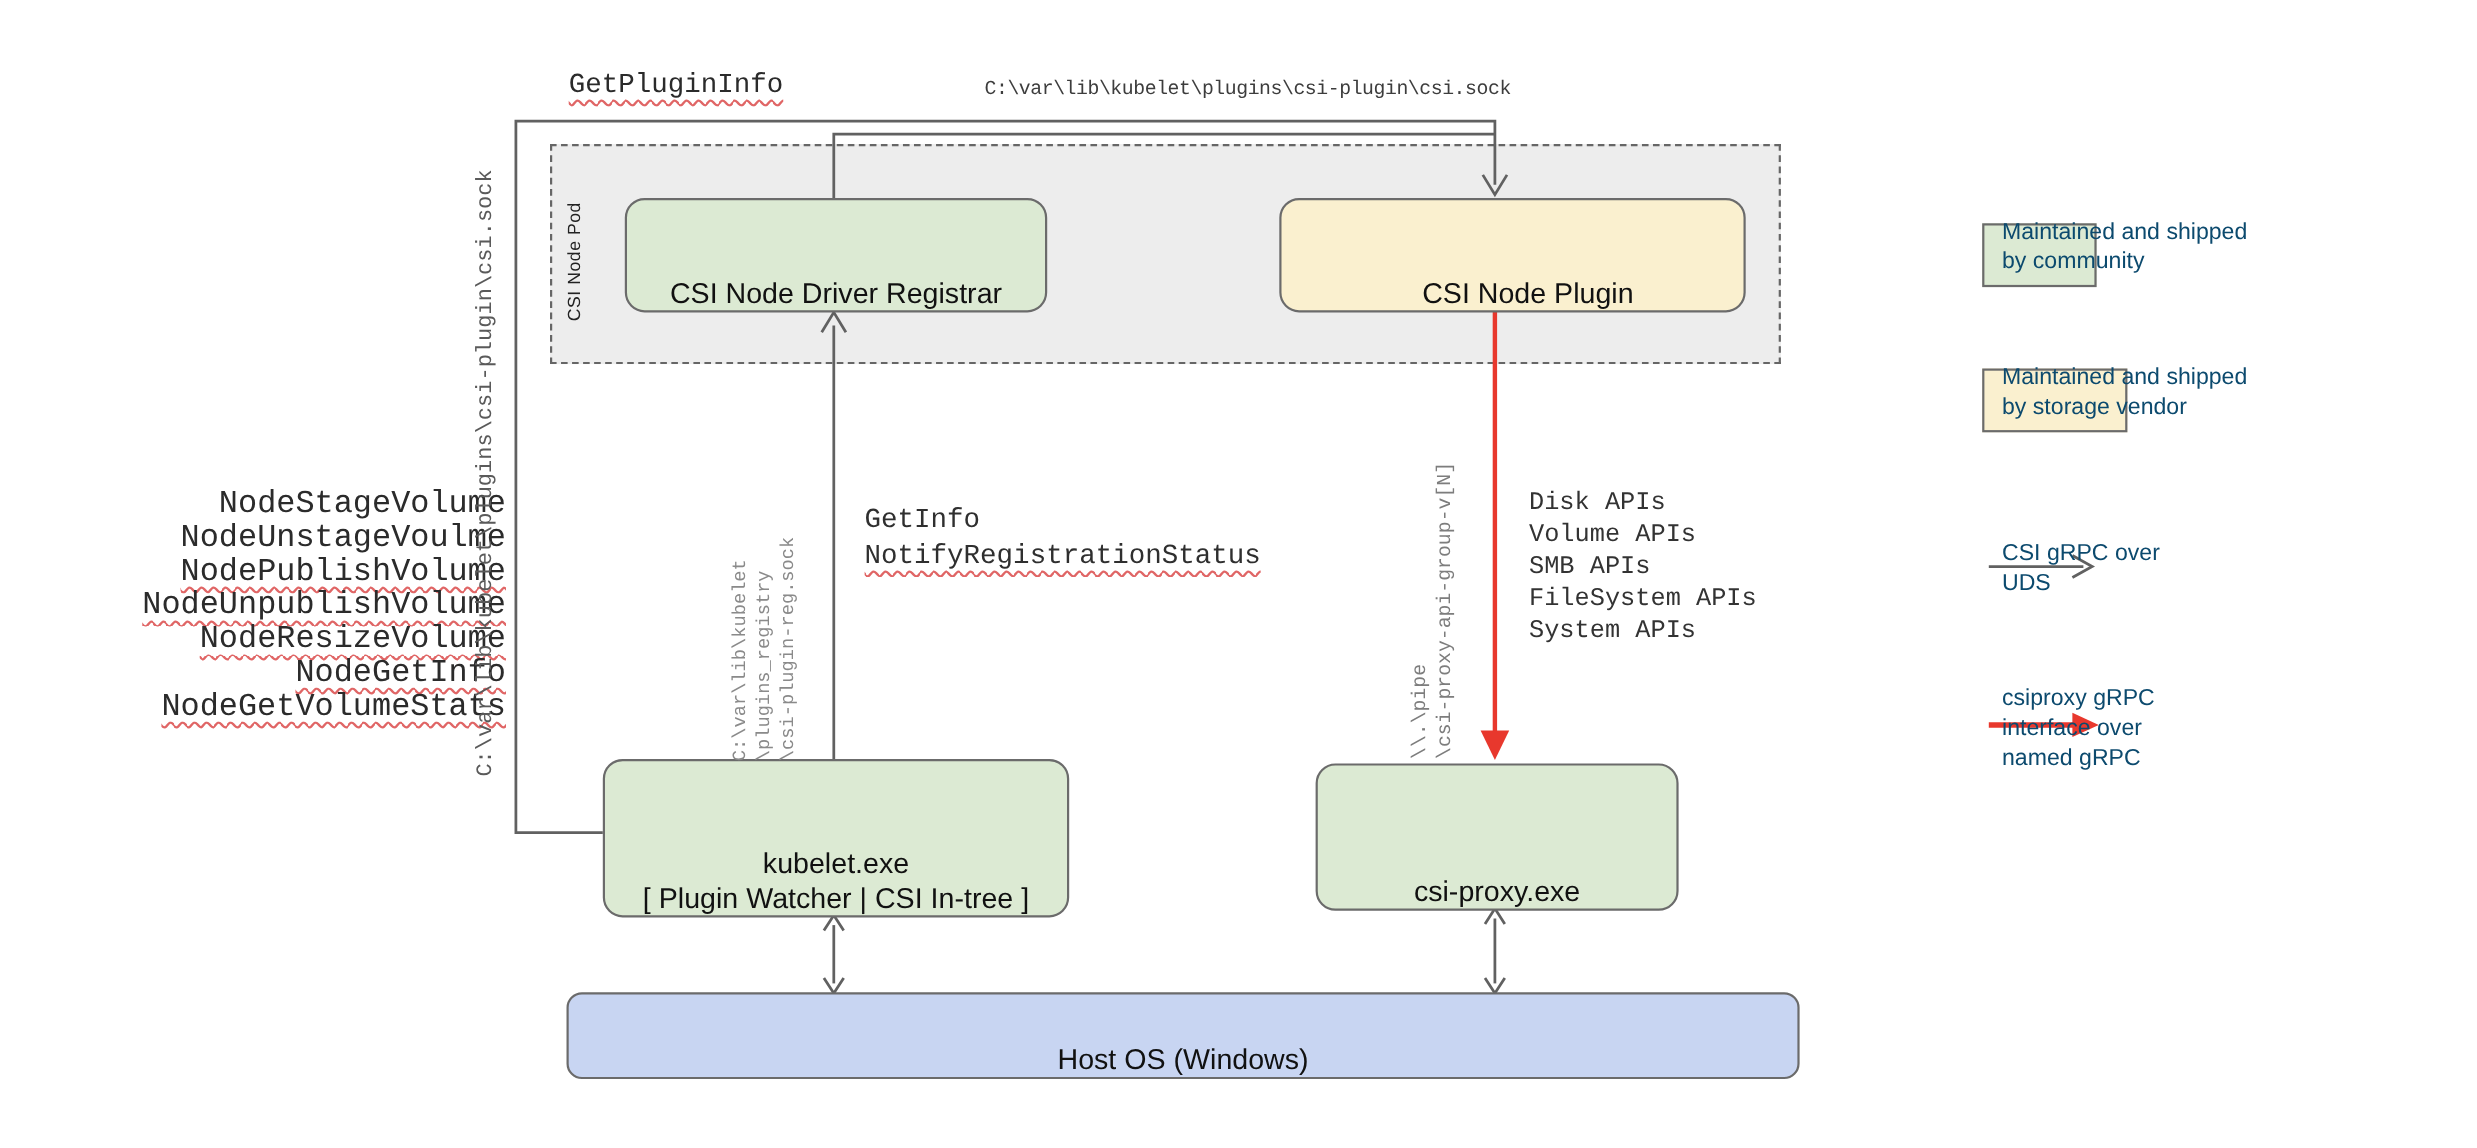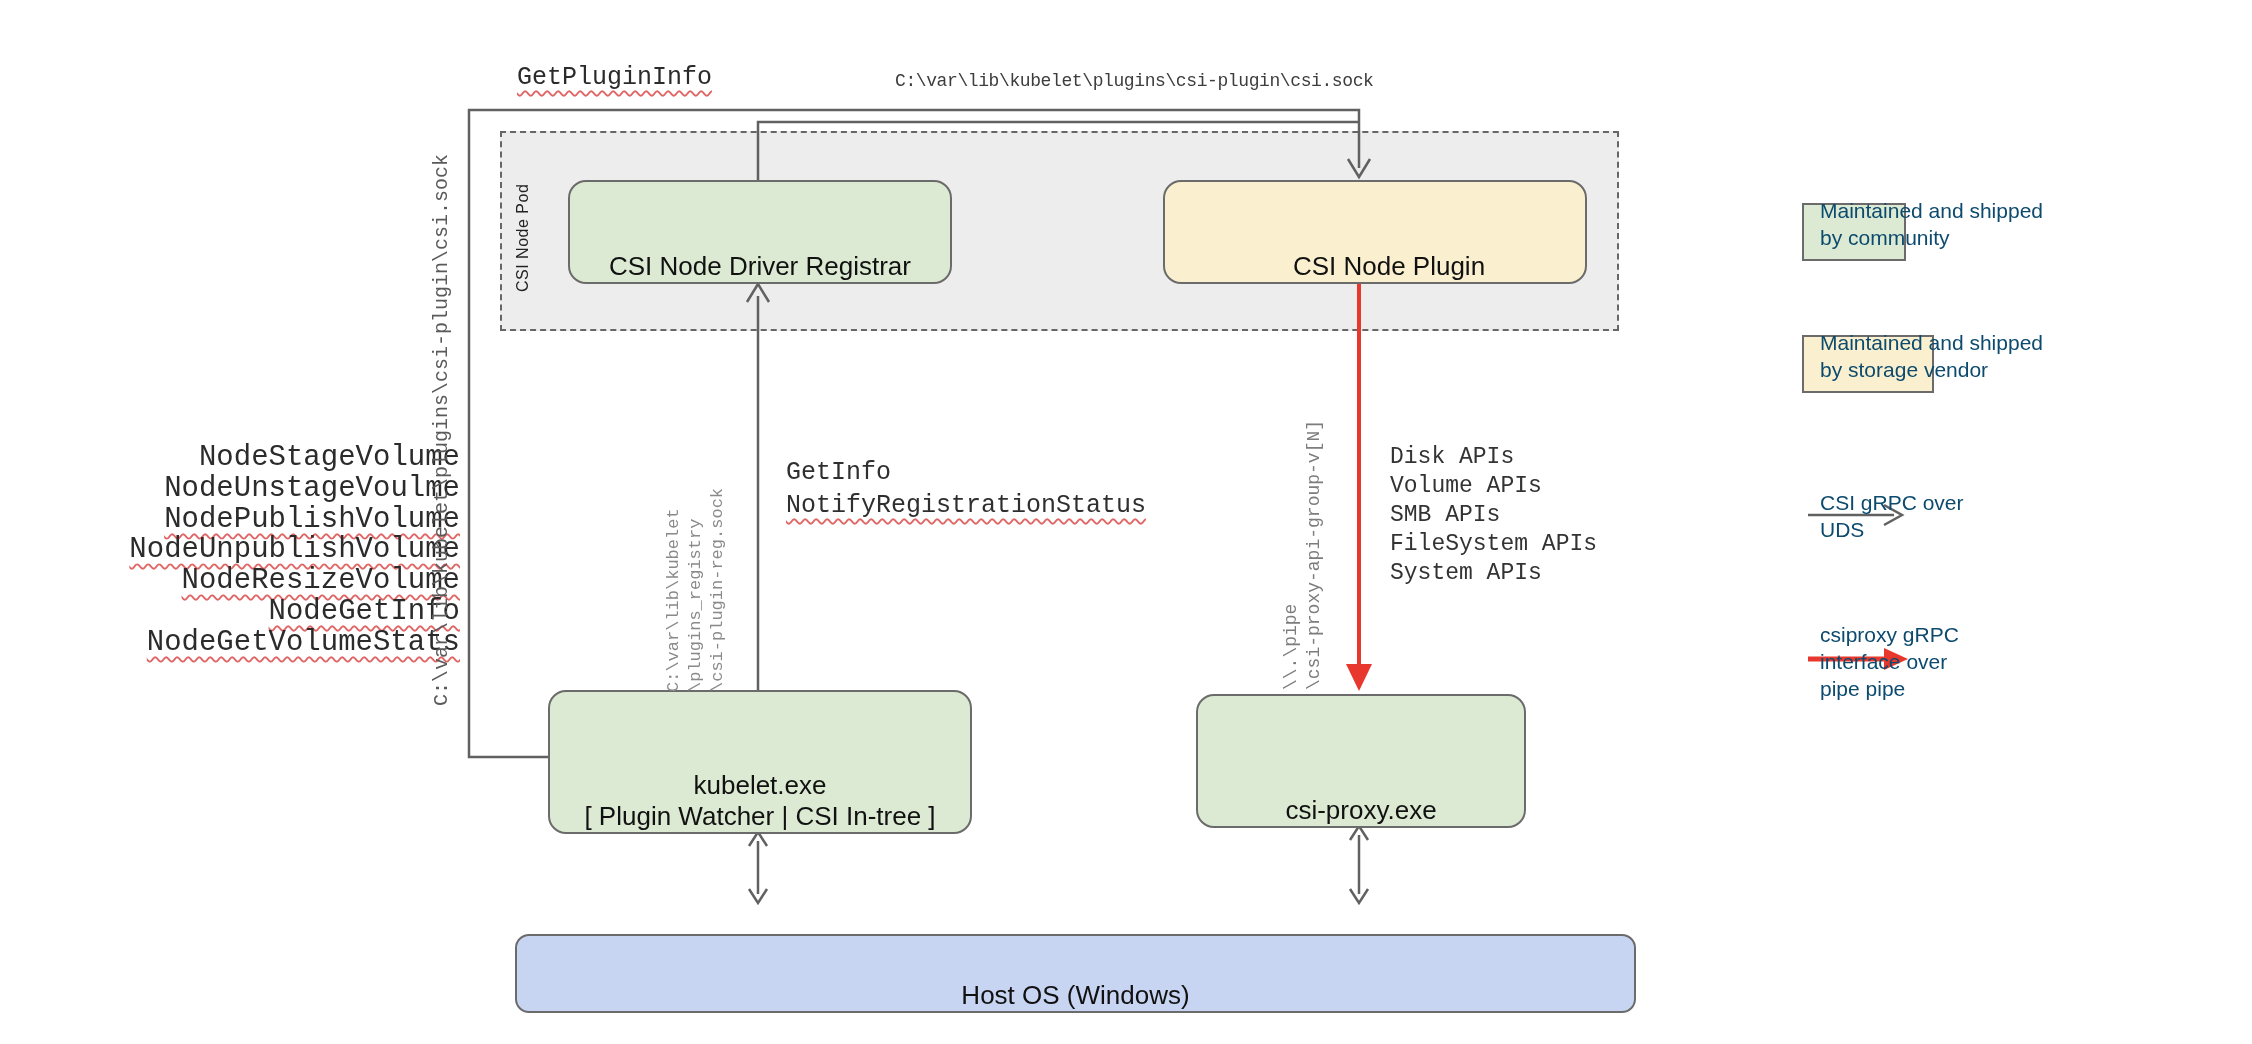--- a/index.html
+++ b/index.html
@@ -80,21 +80,21 @@
 
   <div class="node-box fill-green" style="left:548px;top:690px;width:420px;height:140px;">
     <span>kubelet.exe</span>
     <span>[ Plugin Watcher | CSI In-tree ]</span>
   </div>
 
   <div class="node-box fill-green" style="left:1196px;top:694px;width:326px;height:130px;">
     <span>csi-proxy.exe</span>
   </div>
 
-  <div class="node-box fill-blue" style="left:515px;top:902px;width:1117px;height:75px;border-radius:14px;margin-top:32px;">
+  <div class="node-box fill-blue" style="left:515px;top:902px;width:1117px;height:75px;border-radius:14px;">
     <span>Host OS (Windows)</span>
   </div>
 
   <div class="abs mono getplugininfo sq">GetPluginInfo</div>
 
   <div class="abs mono toppath">C:\var\lib\kubelet\plugins\csi-plugin\csi.sock</div>
 
   <div class="abs mono nodecalls">
     <div>NodeStageVolume</div>
     <div>NodeUnstageVoulme</div>
@@ -152,16 +152,16 @@
     <div>UDS</div>
   </div>
 
   <svg class="abs" style="left:1806px;top:644px;" width="110" height="30" xmlns="http://www.w3.org/2000/svg">
     <line x1="2" y1="15" x2="80" y2="15" stroke="#e8382d" stroke-width="5"></line>
     <polygon points="78,4 78,26 102,15" fill="#e8382d"></polygon>
   </svg>
   <div class="legend-label" style="top:621px;">
     <div>csiproxy gRPC</div>
     <div>interface over</div>
-    <div>pipe pipe</div>
+    <div>named gRPC</div>
   </div>
 
 </div>
 
 </body></html>

